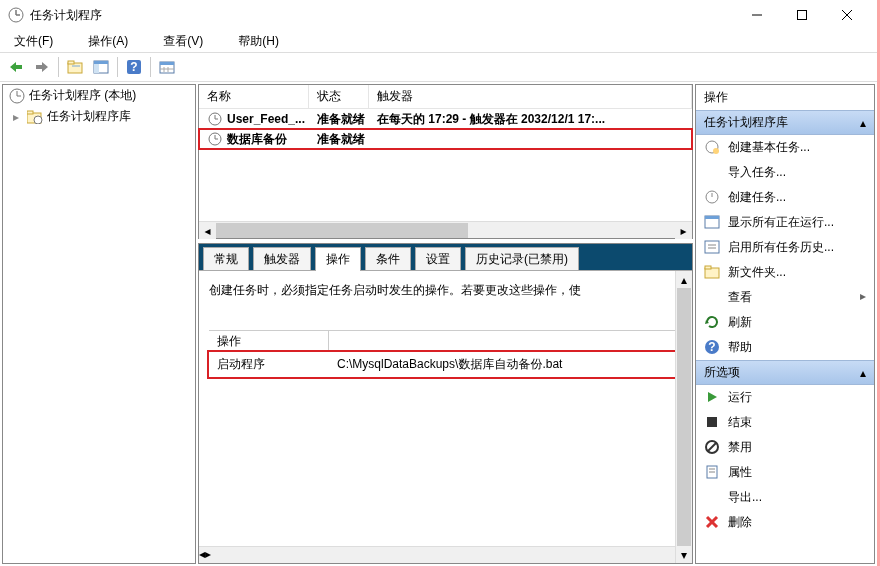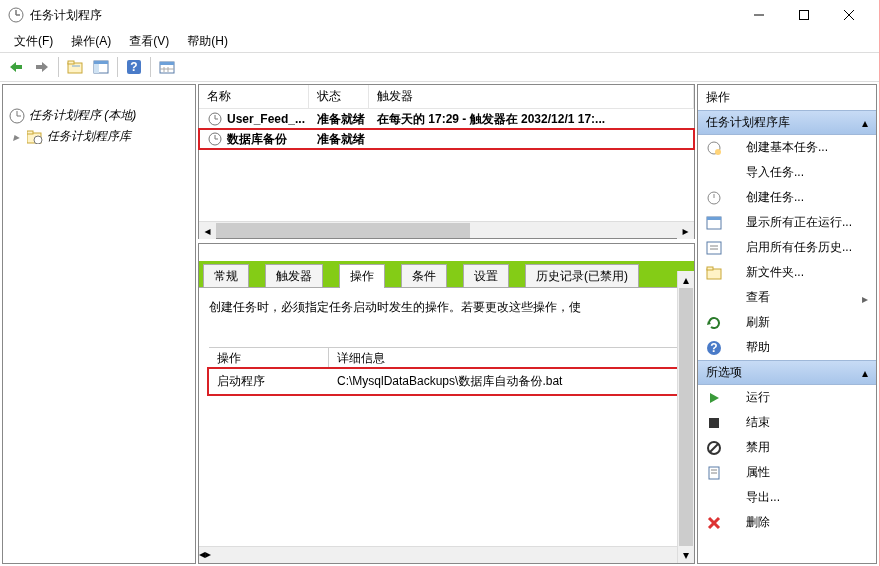--- a/index.html
+++ b/index.html
@@ -1,66 +1,66 @@
 <!DOCTYPE html>
 <html><head>
 <meta charset="utf-8">
 <style>
 * { box-sizing: border-box; margin: 0; padding: 0; font-family: "Microsoft YaHei", "Segoe UI", sans-serif; font-size: 12px; }
 body { background: #fff; }
-.window { width: 880px; height: 566px; border-right: 1px solid #fca5a5; position: relative; }
+.window { width: 880px; height: 566px; border-right: 3px solid #fca5a5; position: relative; }
 .titlebar { height: 30px; display: flex; align-items: center; padding: 0 8px; }
 .titlebar-icon { width: 16px; height: 16px; margin-right: 6px; display: inline-flex; align-items: center; justify-content: center; }
 .title-text { flex: 1; }
 .win-controls { display: flex; }
 .win-btn { width: 45px; height: 28px; display: flex; align-items: center; justify-content: center; }
-.menubar { height: 22px; display: flex; align-items: flex-end; padding: 0 10px; gap: 10px; }
+.menubar { height: 22px; display: flex; align-items: flex-end; padding: 0 10px; gap: 27px; }
 .menu-item { padding: 2px 4px; }
 .toolbar { height: 30px; border-top: 1px solid #ddd; border-bottom: 1px solid #ddd; display: flex; align-items: center; padding: 0 4px; gap: 2px; }
 .tool-btn { width: 24px; height: 24px; border: 1px solid transparent; display: flex; align-items: center; justify-content: center; border-radius: 2px; }
 .tool-sep { width: 1px; height: 20px; background: #ccc; margin: 0 2px; }
 .body-area { display: flex; height: calc(566px - 30px - 22px - 30px); }
-.left-pane { width: 194px; border: 1px solid #888; margin: 2px; padding: 20px 6px; font-style: italic; }
+.left-pane { width: 194px; border: 1px solid #888; margin: 2px; padding: 0 6px; }
 .tree-row { display: flex; align-items: center; gap: 4px; padding: 2px 0; }
 .tree-indent { width: 14px; display: inline-flex; justify-content: center; color: #888; }
 .folder-icon { width: 16px; height: 14px; display: inline-flex; align-items: center; justify-content: center; }
 .center-pane { flex: 1; display: flex; flex-direction: column; margin: 2px 0; }
 .task-list { border: 1px solid #888; flex: 0 0 155px; display: flex; flex-direction: column; position: relative; }
 .list-header { display: flex; height: 24px; align-items: center; border-bottom: 1px solid #e5e5e5; }
 .list-header .col { padding: 0 8px; border-right: 1px solid #e5e5e5; height: 100%; display: flex; align-items: center; }
 .list-row { display: flex; height: 20px; align-items: center; font-weight: bold; }
 .list-row .cell { padding: 0 8px; white-space: nowrap; overflow: hidden; display: flex; align-items: center; gap: 4px; }
 .col-name { width: 110px; }
 .col-status { width: 60px; text-align: center; }
 .col-trigger { flex: 1; }
 .highlight-row { outline: 2px solid #d92025; outline-offset: -1px; }
 .hscroll { position: absolute; bottom: 0; left: 0; right: 0; height: 17px; background: #f0f0f0; border-top: 1px solid #ddd; display: flex; }
 .hscroll .arrow { width: 17px; height: 17px; display: flex; align-items: center; justify-content: center; background: #f0f0f0; }
 .hscroll .track { flex: 1; position: relative; }
 .hscroll .thumb { position: absolute; height: 15px; top: 1px; background: #ccc; }
 .detail-pane { border: 1px solid #888; flex: 1; margin-top: 4px; display: flex; flex-direction: column; position: relative; }
-.tabs { display: flex; height: 26px; align-items: flex-end; padding: 0 4px; gap: 16px; background: #84cc16; padding-top: 4px; margin-top: 17px; }
+.tabs { display: flex; height: 26px; align-items: flex-end; padding: 0 4px; gap: 4px; background: #0c4a6e; padding-top: 4px; }
 .tab { padding: 3px 10px; border: 1px solid #aaa; border-bottom: none; background: #f4f4f4; position: relative; top: 1px; }
 .tab.active { background: #fff; z-index: 2; }
 .tab-content { border-top: 1px solid #aaa; flex: 1; padding: 10px; overflow: hidden; position: relative; }
 .desc { margin-bottom: 30px; line-height: 1.6; }
 .action-header { display: flex; height: 22px; border-top: 1px solid #ccc; border-bottom: 1px solid #ccc; }
 .action-header .acol { padding: 2px 8px; border-right: 1px solid #ccc; }
 .acol1 { width: 120px; }
 .acol2 { flex: 1; }
 .action-row { display: flex; padding: 2px 0; outline: 2px solid #d92025; justify-content: flex-end; }
 .action-row .acell { padding: 2px 8px; }
 .detail-hscroll { position: absolute; bottom: 0; left: 0; right: 17px; height: 17px; background: #f0f0f0; border-top: 1px solid #ddd; display: flex; }
 .detail-vscroll { position: absolute; top: 27px; bottom: 0; right: 0; width: 17px; background: #f0f0f0; border-left: 1px solid #ddd; display: flex; flex-direction: column; }
 .detail-vscroll .arrow { height: 17px; display: flex; align-items: center; justify-content: center; }
 .detail-vscroll .thumb { flex: 1; background: #ccc; margin: 0 1px; }
 .right-pane { width: 180px; border: 1px solid #888; margin: 2px; display: flex; flex-direction: column; }
 .right-title { padding: 4px 8px; font-weight: normal; }
 .section-header { background: linear-gradient(#c7dbf5, #a8c5ea); border-top: 1px solid #9fb8d9; border-bottom: 1px solid #9fb8d9; padding: 3px 8px; display: flex; justify-content: space-between; align-items: center; }
-.action-item { display: flex; align-items: flex-end; gap: 24px; padding: 4px 8px; }
+.action-item { display: flex; align-items: flex-start; gap: 8px; padding: 4px 8px; }
 .action-icon { width: 16px; height: 16px; display: inline-flex; align-items: center; justify-content: center; flex-shrink: 0; }
 .chevron-right { margin-left: auto; color: #666; }
 svg { display: block; }
 </style>
 </head>
 <body>
 
 <div class="window">
   <div class="titlebar">
     <span class="titlebar-icon">
@@ -217,21 +217,20 @@
           <div class="tab">触发器</div>
           <div class="tab active">操作</div>
           <div class="tab">条件</div>
           <div class="tab">设置</div>
           <div class="tab">历史记录(已禁用)</div>
         </div>
         <div class="tab-content">
           <div class="desc">创建任务时，必须指定任务启动时发生的操作。若要更改这些操作，使</div>
           <div class="action-header">
             <div class="acol acol1">操作</div>
-            <div class="acol acol2">详细信息</div>
           </div>
           <div class="action-row">
             <div class="acell acol1">启动程序</div>
             <div class="acell acol2">C:\MysqlDataBackups\数据库自动备份.bat</div>
           </div>
         </div>
         <div class="detail-hscroll">
           <div class="arrow">◂</div>
           <div class="track">
               <div class="thumb" style="left:0;width:70%"></div>

